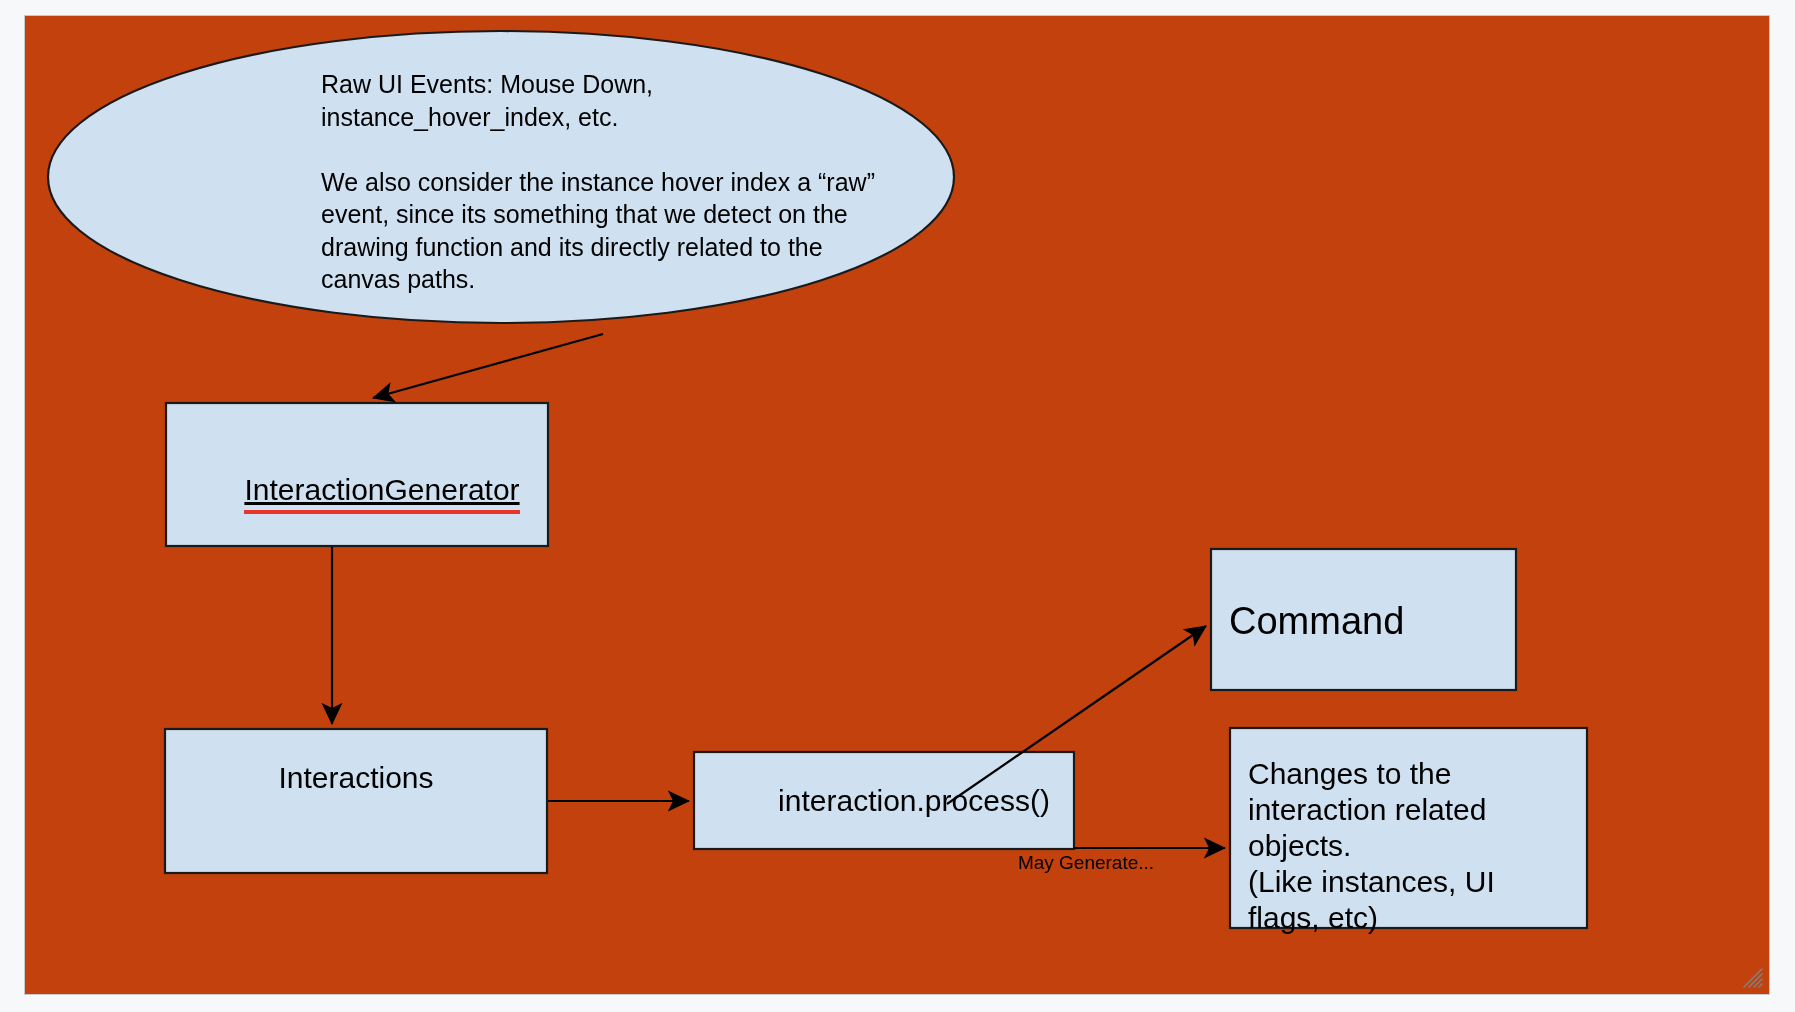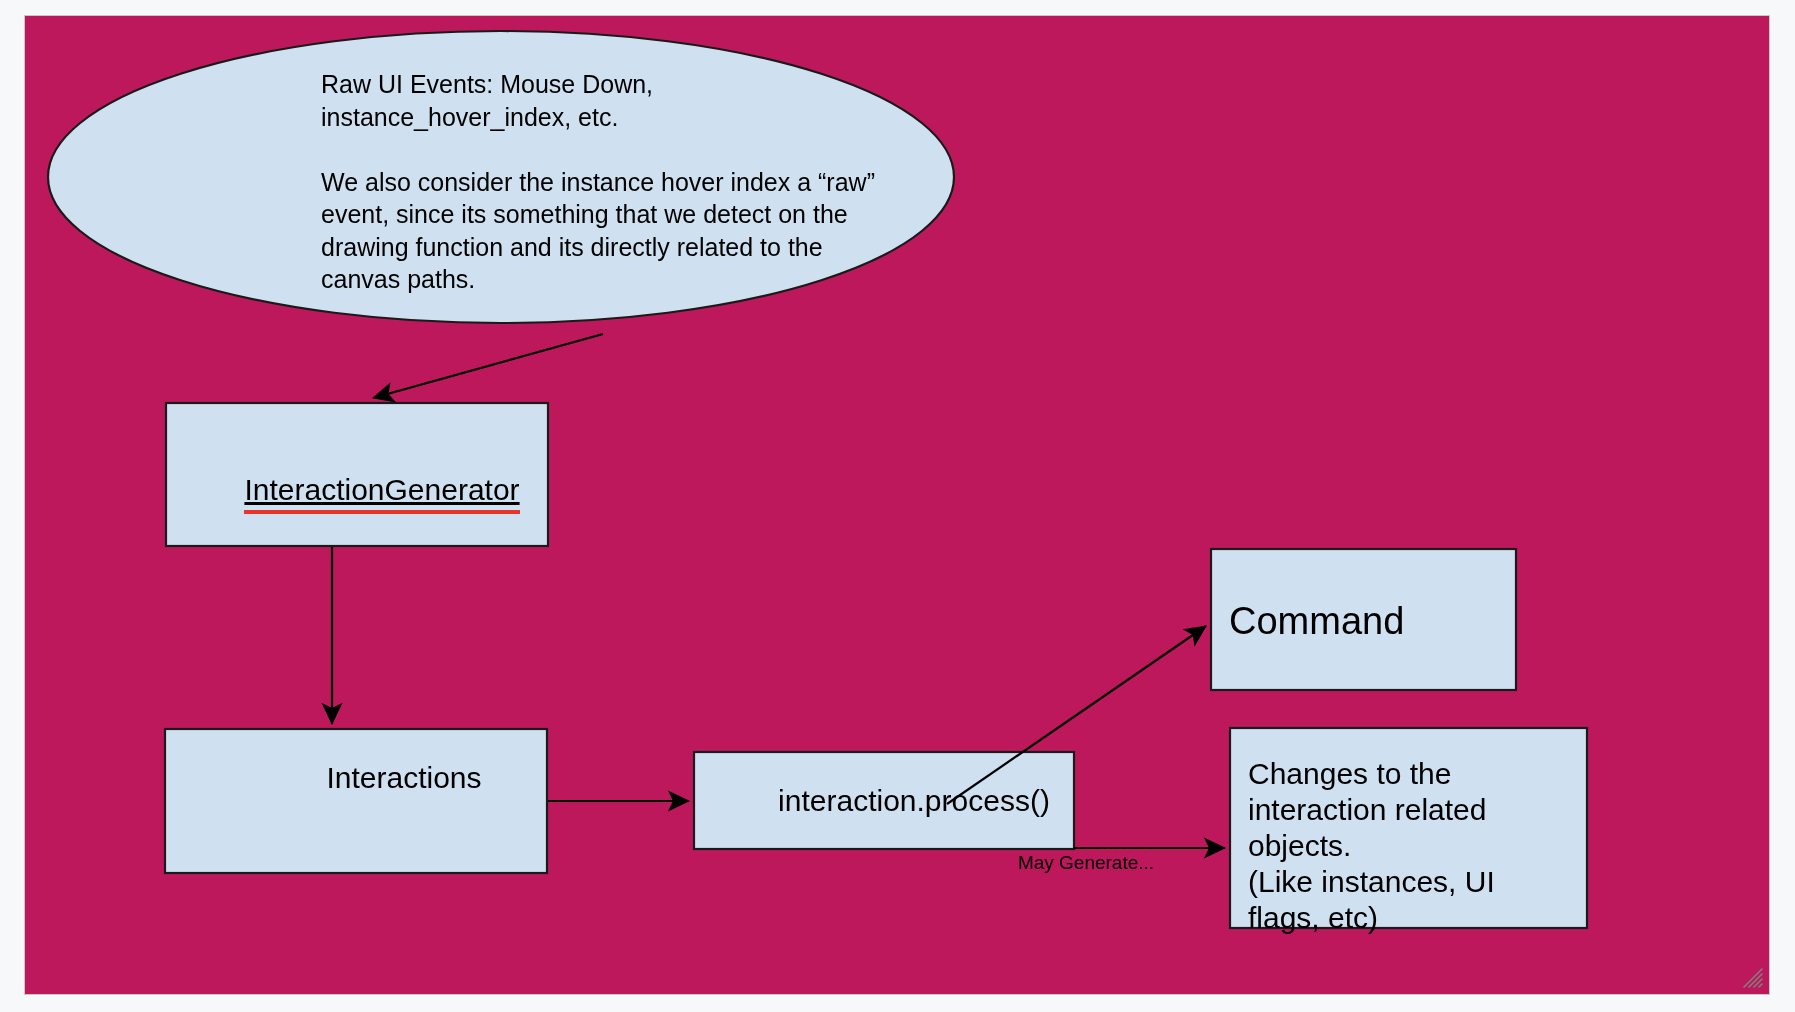--- a/index.html
+++ b/index.html
@@ -20,21 +20,21 @@
     background: #f7f8fa;
   }
 
   
   #canvas-frame {
     position: absolute;
     left: 24px;
     top: 15px;
     width: 1746px;
     height: 980px;
-    background: #be185d;
+    background: #c2410c;
     border: 1px solid #c9c9c9;
     box-sizing: border-box;
     overflow: hidden;
   }
 
   #diagram-svg {
     position: absolute;
     left: 0;
     top: 0;
     width: 1746px;
@@ -138,21 +138,21 @@
 
 We also consider the instance hover index a “raw”
 event, since its something that we detect on the
 drawing function and its directly related to the
 canvas paths.</div>
 
     <div class="shape-text node-label-center" style="left:141px; top:415px; width:382px; font-size:30px;">
       <span class="spellcheck-underline">InteractionGenerator</span>
     </div>
 
-    <div class="shape-text node-label-center" style="left:140px; top:742px; width:382px; font-size:30px;margin-left:48px;">Interactions</div>
+    <div class="shape-text node-label-center" style="left:140px; top:742px; width:382px; font-size:30px;">Interactions</div>
 
     <div class="shape-text node-label-center" style="left:669px; top:765px; width:440px; font-size:30px;">interaction.process()</div>
 
     <div class="shape-text node-label-left" style="left:1204px; top:581px; width:290px; font-size:38px;">Command</div>
 
     <div class="shape-text node-label-left" style="left:1223px; top:740px; width:340px; font-size:30px; line-height:1.20;">Changes to the
 interaction related
 objects.
 (Like instances, UI
 flags, etc)</div>

